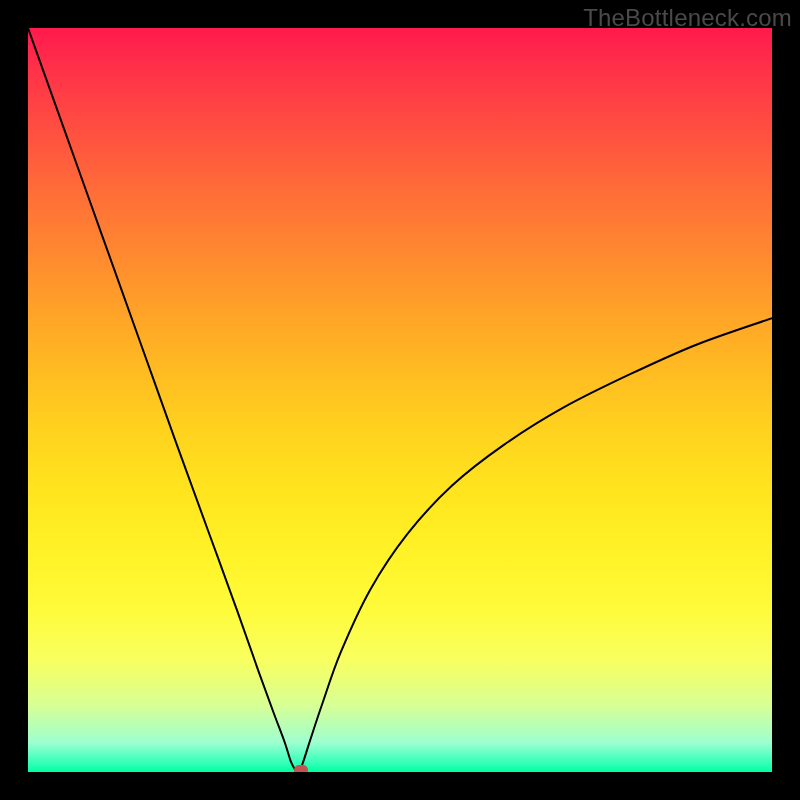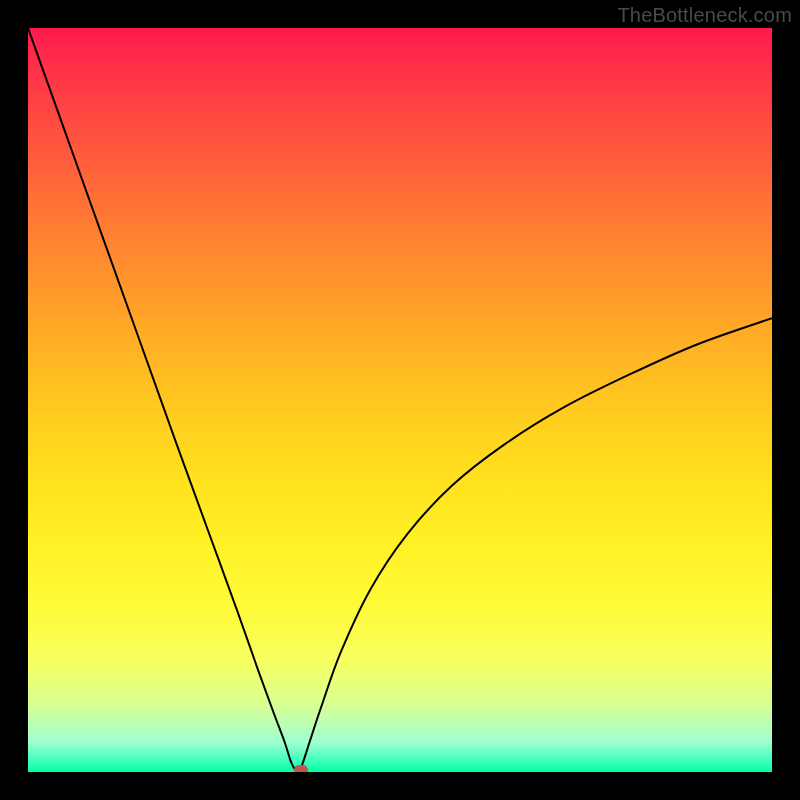--- a/index.html
+++ b/index.html
@@ -38,21 +38,21 @@
       #2bffb8 99%,
       #00ff9c 100%
     );
   }
   
   .watermark {
     position: absolute;
     top: 4px;
     right: 8px;
     color: #4a4a4a;
-    font-size: 20px;
+    font-size: 24px;
     font-weight: 400;
     letter-spacing: 0.2px;
     z-index: 10;
   }
   
   svg.curve {
     position: absolute;
     top: 0; left: 0;
     width: 744px;
     height: 744px;

